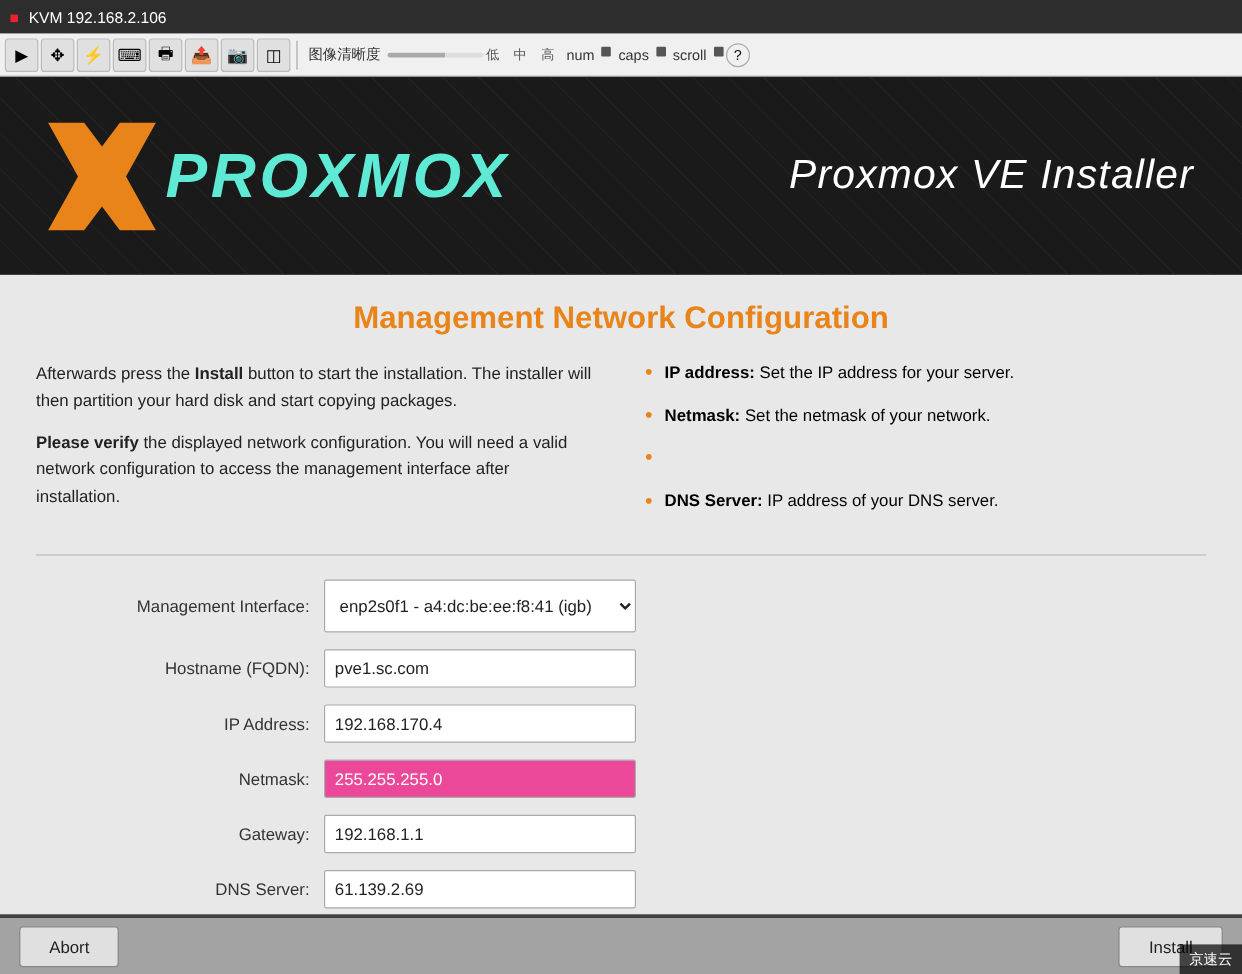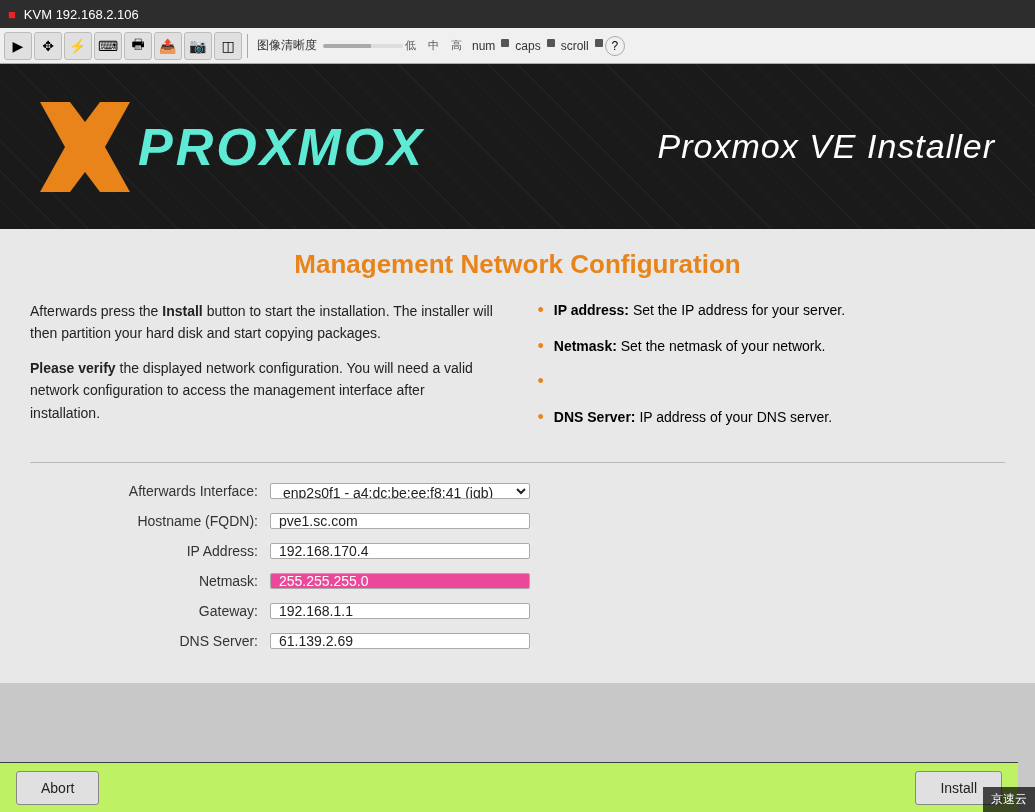--- a/index.html
+++ b/index.html
@@ -214,54 +214,54 @@
       text-align: right;
       width: 220px;
       padding-right: 12px;
       font-size: 14px;
       color: #333;
       flex-shrink: 0;
     }
     .form-input {
       flex: 1;
       max-width: 260px;
-      height: 16px;
+      height: 32px;
       border: 1px solid #aaa;
       border-radius: 2px;
       padding: 0 8px;
       font-size: 14px;
       background: white;
       color: #222;
     }
     .form-input.selected {
       background: #ec4899;
       color: white;
     }
     .form-select {
       flex: 1;
       max-width: 260px;
-      height: 16px;
+      height: 44px;
       border: 1px solid #aaa;
       border-radius: 2px;
       padding: 0 8px;
       font-size: 14px;
       background: white;
       color: #222;
       cursor: pointer;
     }
 
     
     #footer {
       position: absolute;
       bottom: 0;
       left: 0;
-      right: 17px;
+      right: 0;
       height: 50px;
-      background: #bef264;
-      border-top: 1px solid #404040;
+      background: #a3a3a3;
+      border-top: 3px solid #404040;
       display: flex;
       align-items: center;
       padding: 0 16px;
       justify-content: space-between;
     }
     .btn {
       padding: 8px 24px;
       border: 1px solid #888;
       border-radius: 3px;
       font-size: 14px;
@@ -372,21 +372,21 @@
       <span class="bullet-dot">•</span>
       <span><strong>DNS Server:</strong> IP address of your DNS server.</span>
     </div>
       </div>
   </div>
 
   <hr class="divider">
 
   <div class="form-section">
     <div class="form-row">
-      <label class="form-label">Afterwards Interface:</label>
+      <label class="form-label">Management Interface:</label>
       <select class="form-select">
         <option>enp2s0f1 - a4:dc:be:ee:f8:41 (igb)</option>
       </select>
     </div>
     <div class="form-row">
       <label class="form-label">Hostname (FQDN):</label>
       <input type="text" class="form-input" value="pve1.sc.com" style="">
     </div>
     <div class="form-row">
       <label class="form-label">IP Address:</label>

